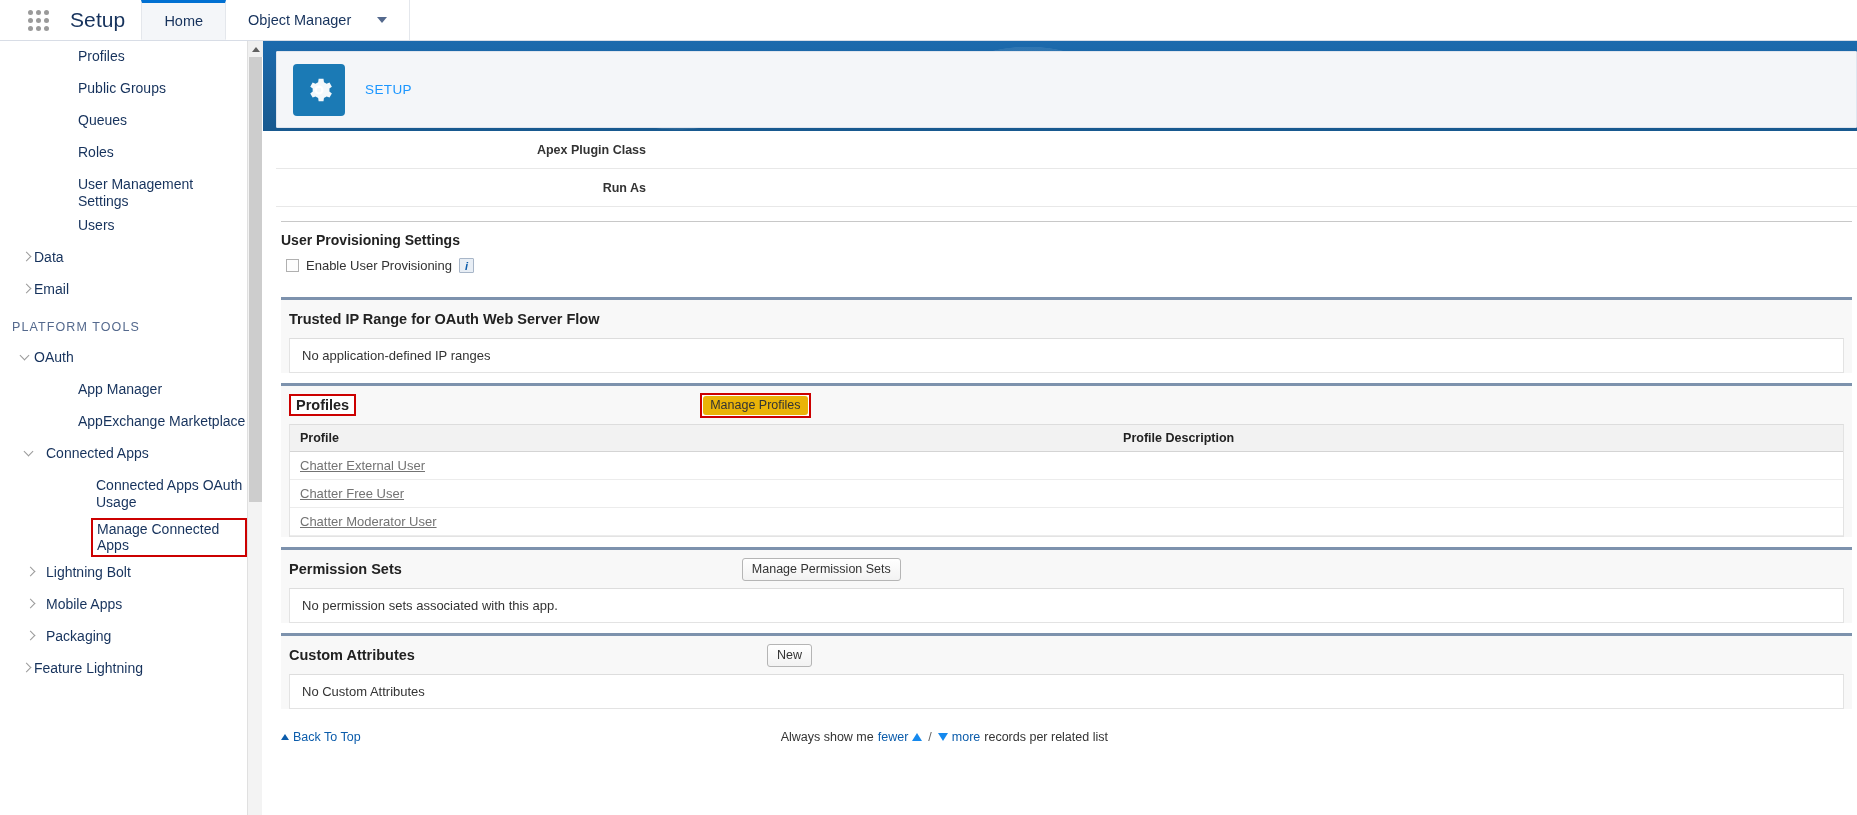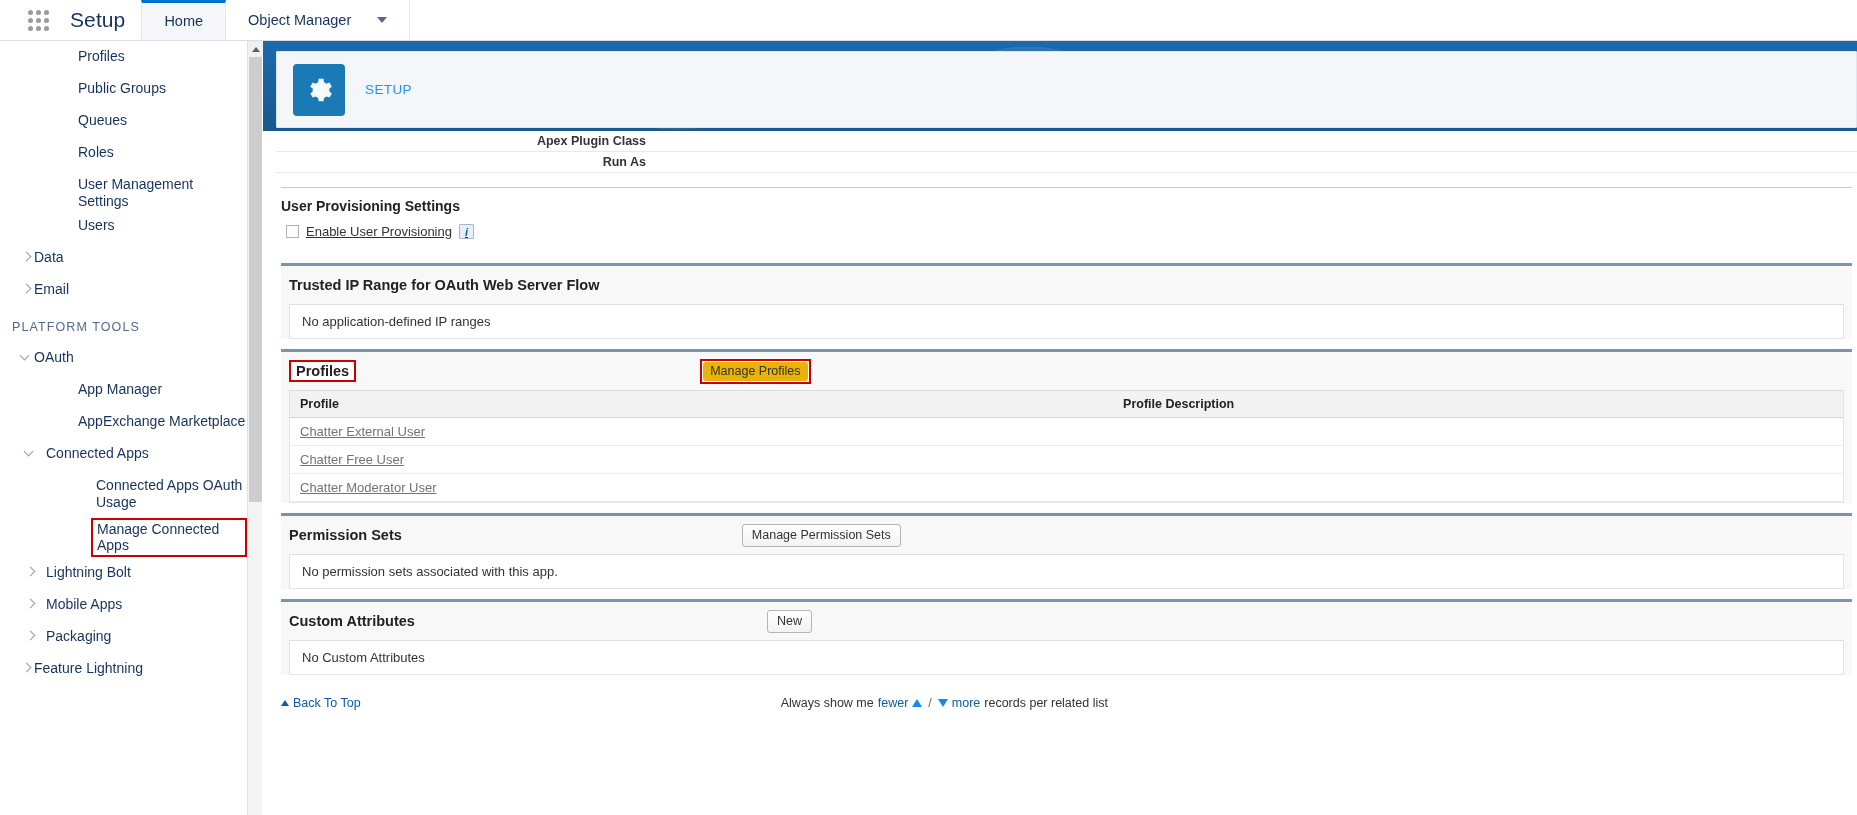--- a/index.html
+++ b/index.html
@@ -186,21 +186,21 @@
     background: #ffffff;
     overflow: hidden;
     font-size: 13px;
     color: #16325c;
   }
 
   
   .field-row {
     display: flex;
     border-bottom: 1px solid #e8e8e8;
-    height: 21px;
+    height: 38px;
     align-items: center;
   }
   .field-label {
     width: 380px;
     text-align: right;
     padding-right: 10px;
     font-weight: bold;
     color: #333333;
     font-size: 12.5px;
   }
@@ -211,21 +211,20 @@
   .sec-title {
     font-weight: bold;
     font-size: 14px;
     color: #222222;
     padding: 10px 0 6px 5px;
   }
   .checkbox-row {
     display: flex; align-items: center;
     padding: 4px 0 14px 10px;
     gap: 7px;
-    text-decoration: underline;
   }
   .cbox {
     width: 13px; height: 13px;
     border: 1px solid #b0b0b0;
     background: #fdfdfd;
     display: inline-block;
   }
   .cbox-label { font-size: 13px; color: #333; }
   .info-badge {
     display: inline-flex; align-items: center; justify-content: center;

